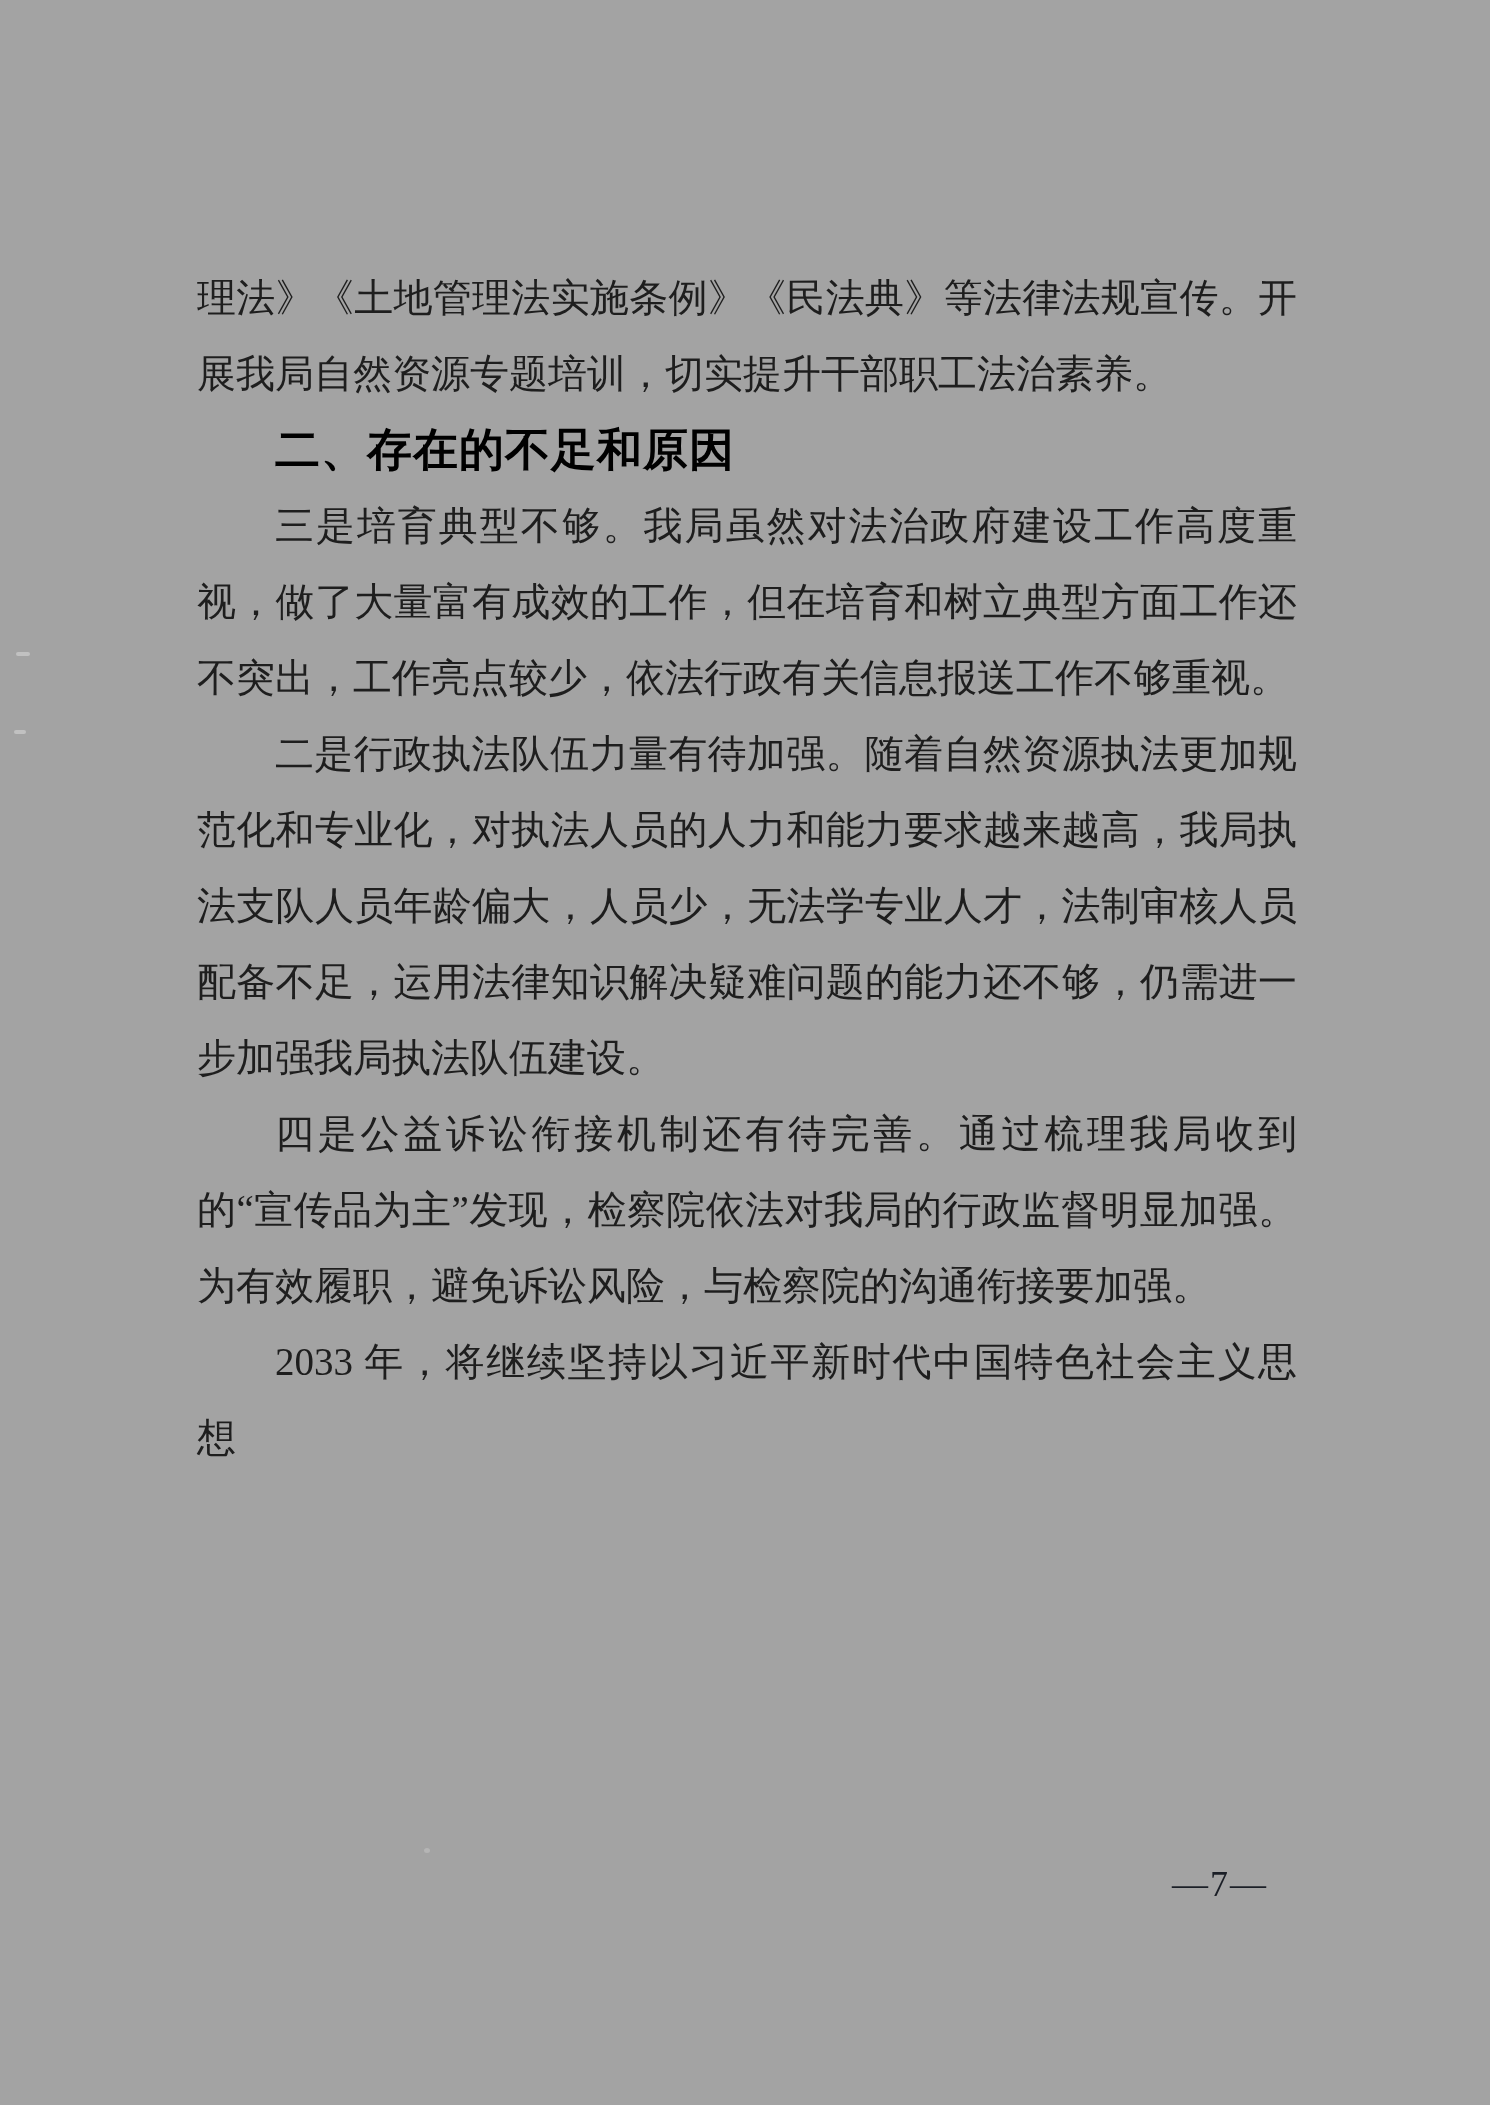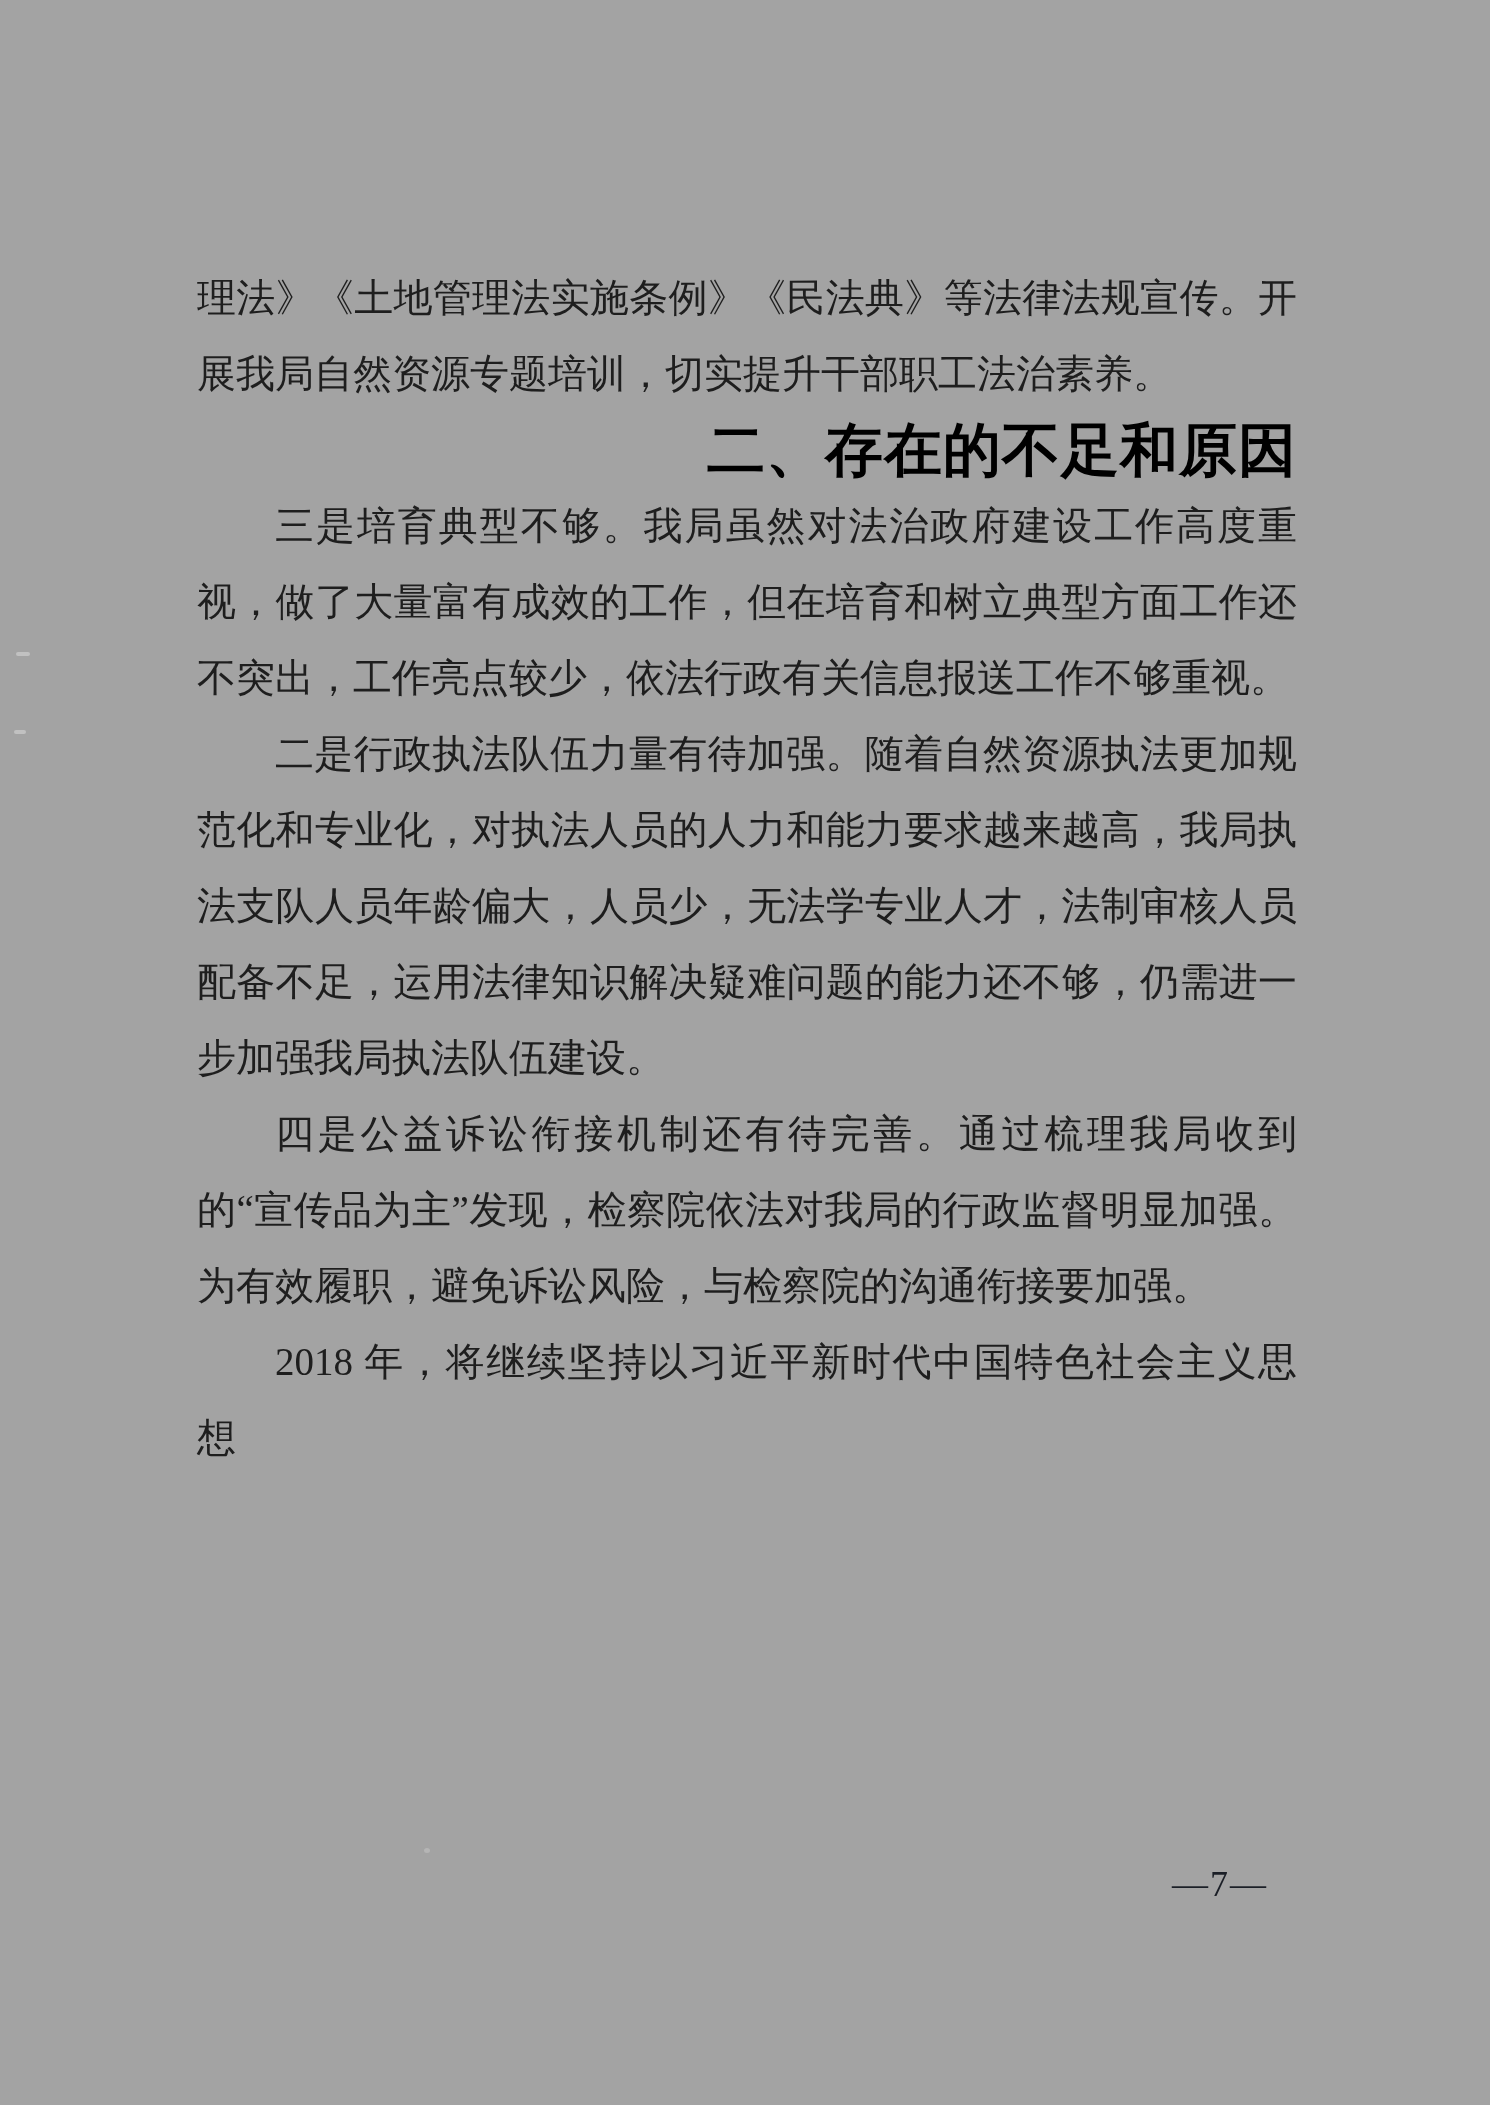--- a/index.html
+++ b/index.html
@@ -31,25 +31,25 @@
     margin: 0;
     text-indent: 2em;
   }
   .para.continuation {
     text-indent: 0;
   }
   .heading {
     margin: 0;
     font-family: "Liberation Sans", "DejaVu Sans", sans-serif;
     font-weight: 700;
-    font-size: 58px;
+    font-size: 45px;
     line-height: 76px;
     color: #000000;
     text-indent: 78px;
-    text-align: right;
+    text-align: left;
     letter-spacing: 1px;
   }
   .pageno {
     position: absolute;
     left: 1150px;
     top: 1862px;
     width: 140px;
     text-align: center;
     font-family: "Liberation Serif", "DejaVu Serif", serif;
     font-size: 36px;
@@ -78,21 +78,21 @@
     <h2 class="heading">二、存在的不足和原因</h2>
 
 
     <p class="para">三是培育典型不够。我局虽然对法治政府建设工作高度重视，做了大量富有成效的工作，但在培育和树立典型方面工作还不突出，工作亮点较少，依法行政有关信息报送工作不够重视。</p>
 
     <p class="para">二是行政执法队伍力量有待加强。随着自然资源执法更加规范化和专业化，对执法人员的人力和能力要求越来越高，我局执法支队人员年龄偏大，人员少，无法学专业人才，法制审核人员配备不足，运用法律知识解决疑难问题的能力还不够，仍需进一步加强我局执法队伍建设。</p>
 
     <p class="para">四是公益诉讼衔接机制还有待完善。通过梳理我局收到的“宣传品为主”发现，检察院依法对我局的行政监督明显加强。为有效履职，避免诉讼风险，与检察院的沟通衔接要加强。</p>
 
 
-    <p class="para">2018 年，将继续坚持以习近平新时代中国特色社会主义思想</p>
+    <p class="para">2033 年，将继续坚持以习近平新时代中国特色社会主义思想</p>
   </main>
 
   <div class="pageno">—7—</div>
 
   <span class="speck s1"></span>
   <span class="speck s2"></span>
   <span class="speck s3"></span>
 
 </div>
 

